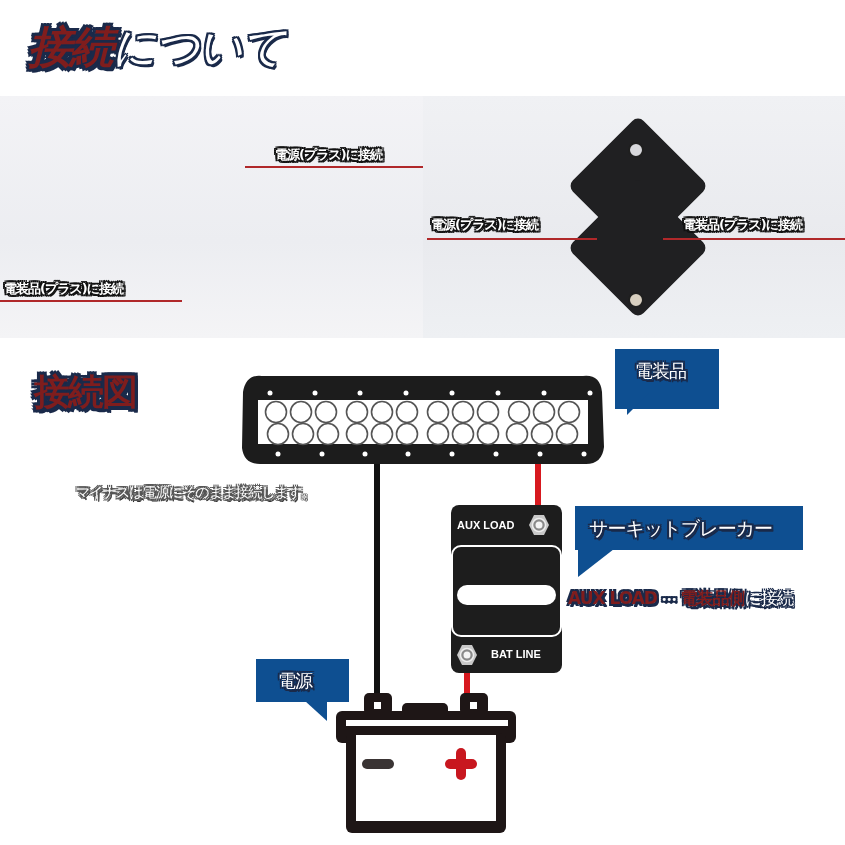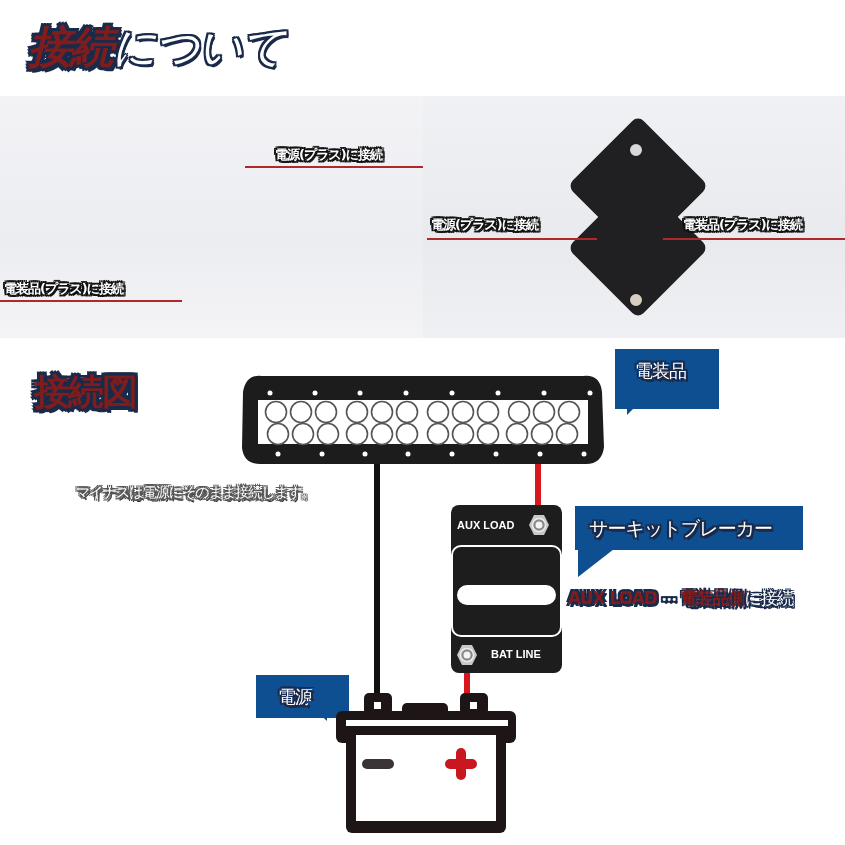--- a/index.html
+++ b/index.html
@@ -207,21 +207,21 @@
 <div class="callout-tail" style="left:578px;top:549px;border-top:28px solid #0e4f91;border-right:36px solid transparent;"></div>
 
 <div class="legend">
   <div class="row">
     <span class="outline-yellow" style="text-shadow:-2px -2px 0 #1a2a4a,2px -2px 0 #1a2a4a,-2px 2px 0 #1a2a4a,2px 2px 0 #1a2a4a,2px 3px 0 #1a2a4a;">AUX LOAD</span>
     <span class="dots outline-white">•••</span>
     <span class="outline-yellow" style="text-shadow:-2px -2px 0 #1a2a4a,2px -2px 0 #1a2a4a,-2px 2px 0 #1a2a4a,2px 2px 0 #1a2a4a,2px 3px 0 #1a2a4a;">電装品側</span><span class="outline-white">に接続</span>
   </div>
 </div>
 
-<div class="callout" style="left:256px;top:659px;width:93px;height:43px;margin-top:16px;">
+<div class="callout" style="left:256px;top:659px;width:93px;height:43px;">
   <div class="callout-text outline-white" style="left:22px;top:10px;">電源</div>
 </div>
 <div class="callout-tail" style="left:305px;top:701px;border-top:20px solid #0e4f91;border-left:22px solid transparent;"></div>
 
 <div class="battery">
   <svg viewBox="0 0 180 140" width="180" height="140" xmlns="http://www.w3.org/2000/svg">
     <rect x="28" y="0" width="28" height="22" rx="5" fill="#1e1616"></rect>
     <rect x="38" y="9" width="7" height="7" fill="#ffffff"></rect>
     <rect x="124" y="0" width="28" height="22" rx="5" fill="#1e1616"></rect>
     <rect x="134" y="9" width="7" height="7" fill="#ffffff"></rect>

